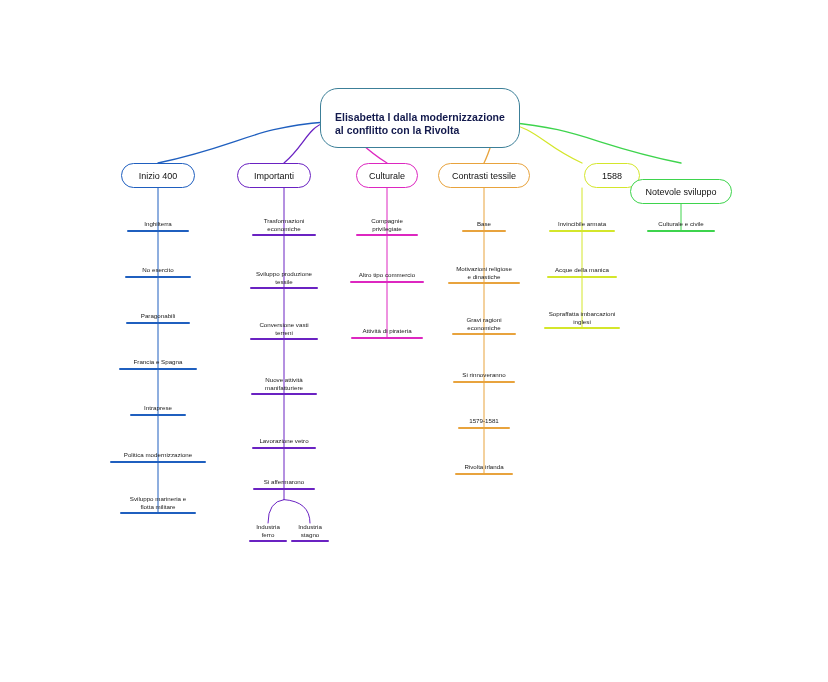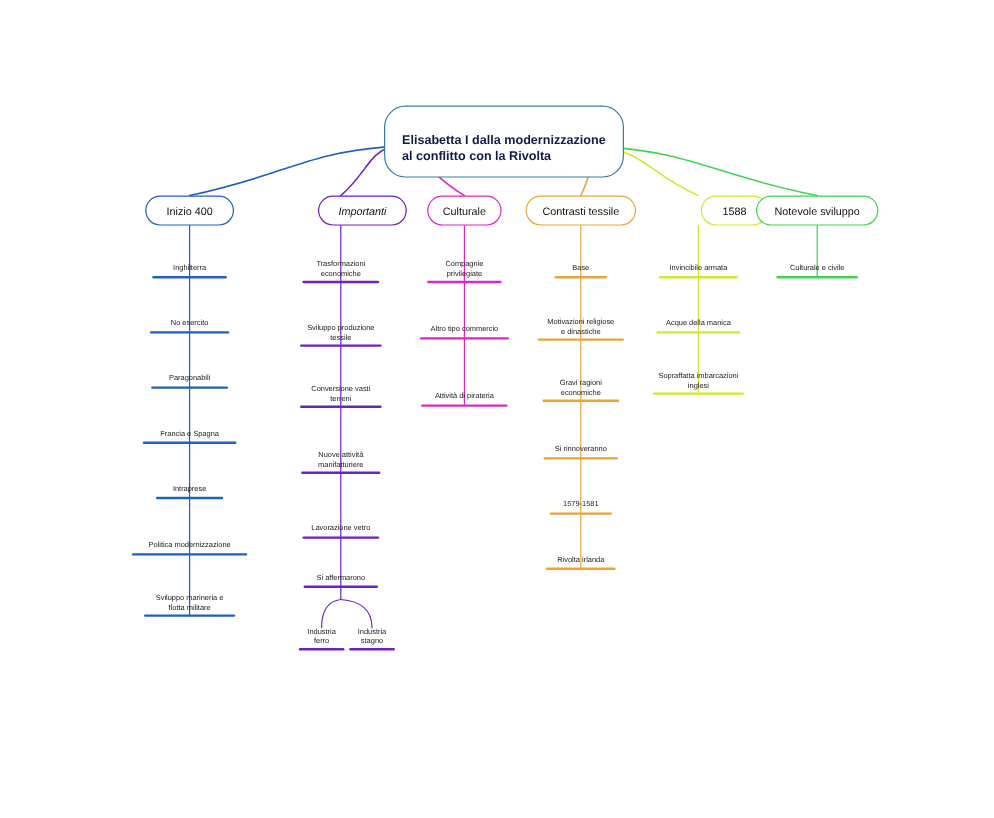--- a/index.html
+++ b/index.html
@@ -131,21 +131,21 @@
     </div>
     <div class="node child-node" style="left: 98px; top: 451px; width: 120px;">
       <div class="child-label">Politica modernizzazione</div>
       <div class="child-bar" style="width: 96px; background: rgb(31, 95, 191);"></div>
     </div>
     <div class="node child-node" style="left: 98px; top: 495px; width: 120px;">
       <div class="child-label">Sviluppo marineria e
 flotta militare</div>
       <div class="child-bar" style="width: 76px; background: rgb(31, 95, 191);"></div>
     </div>
-    <div class="node branch-node" style="left: 265px; top: 163px; width: 74px; border-color: rgb(106, 34, 194); font-style: italic;">
+    <div class="node branch-node" style="left: 237px; top: 163px; width: 74px; border-color: rgb(106, 34, 194);">
       <span>Importanti</span>
     </div>
     <div class="node child-node" style="left: 224px; top: 217px; width: 120px;">
       <div class="child-label">Trasformazioni
 economiche</div>
       <div class="child-bar" style="width: 64px; background: rgb(106, 34, 194);"></div>
     </div>
     <div class="node child-node" style="left: 224px; top: 270px; width: 120px;">
       <div class="child-label">Sviluppo produzione
 tessile</div>
@@ -233,20 +233,20 @@
     </div>
     <div class="node child-node" style="left: 522px; top: 266px; width: 120px;">
       <div class="child-label">Acque della manica</div>
       <div class="child-bar" style="width: 70px; background: rgb(212, 230, 43);"></div>
     </div>
     <div class="node child-node" style="left: 522px; top: 310px; width: 120px;">
       <div class="child-label">Sopraffatta imbarcazioni
 inglesi</div>
       <div class="child-bar" style="width: 76px; background: rgb(212, 230, 43);"></div>
     </div>
-    <div class="node branch-node" style="left: 630px; top: 163px; width: 102px; border-color: rgb(62, 212, 77); text-align: right;">
+    <div class="node branch-node" style="left: 630px; top: 179px; width: 102px; border-color: rgb(62, 212, 77); text-align: right;">
       <span>Notevole sviluppo</span>
     </div>
     <div class="node child-node" style="left: 621px; top: 220px; width: 120px;">
       <div class="child-label">Culturale e civile</div>
       <div class="child-bar" style="width: 68px; background: rgb(62, 212, 77);"></div>
     </div>
   </div>
 
 </body></html>

